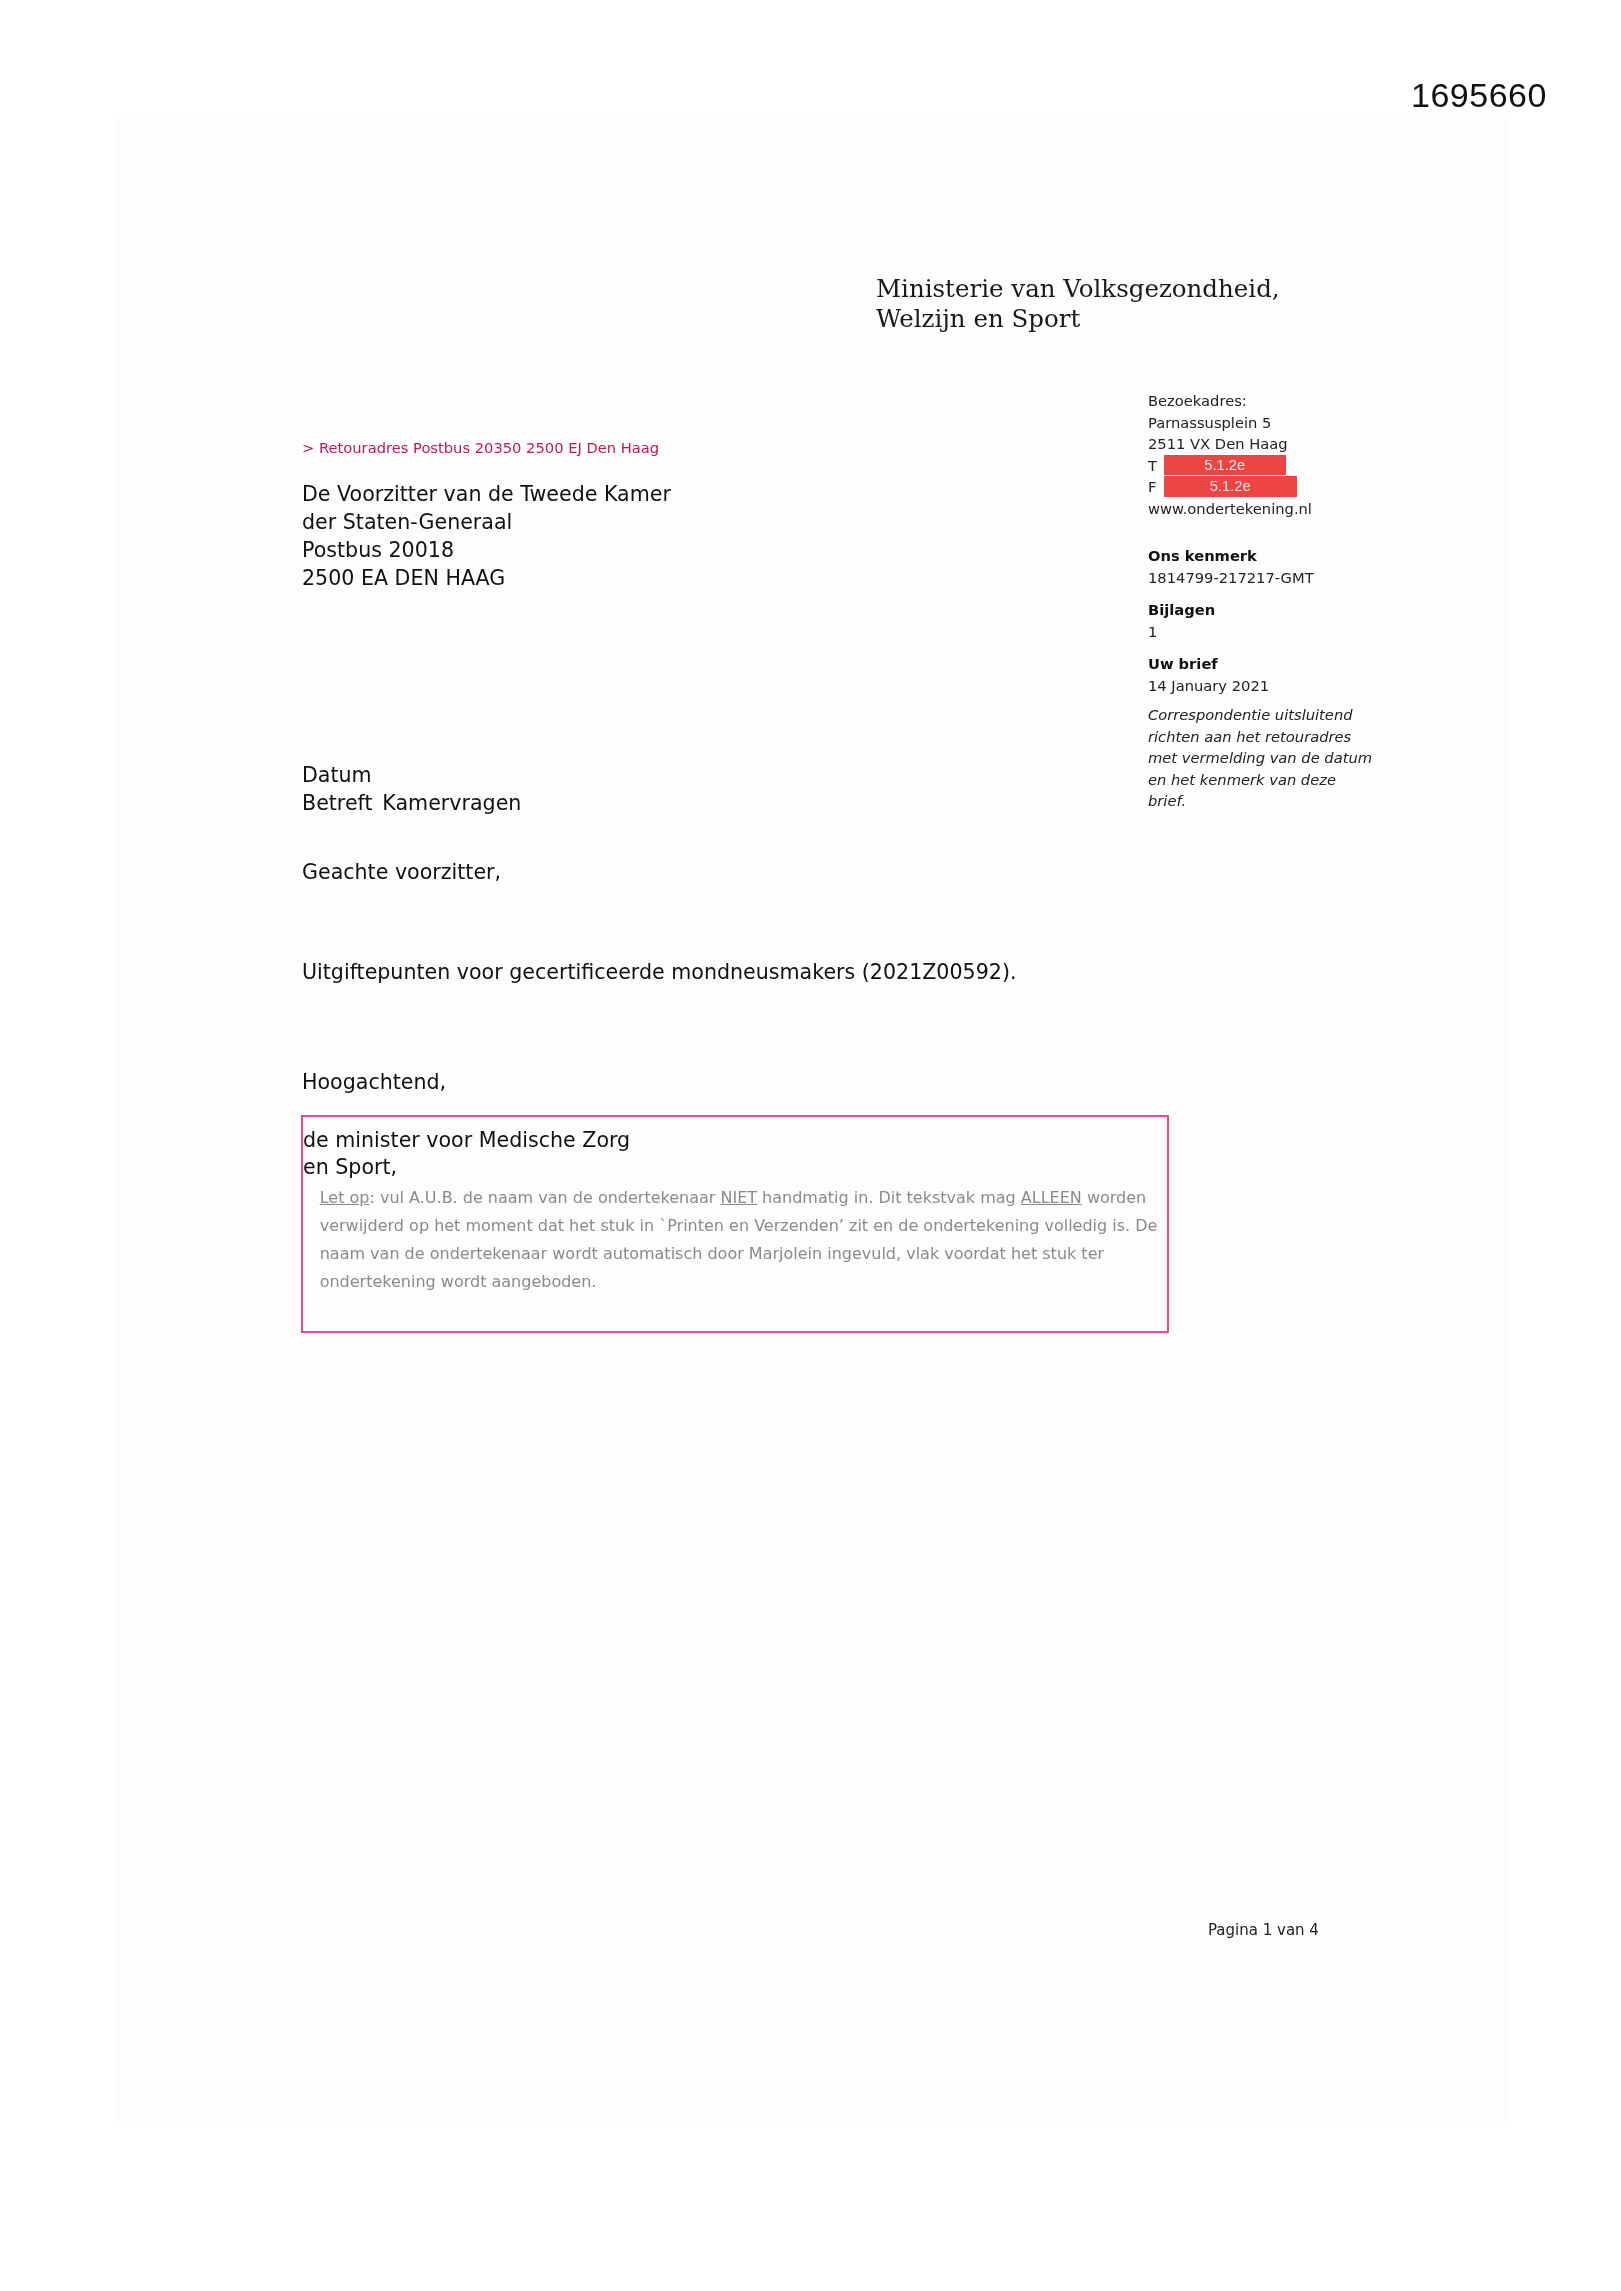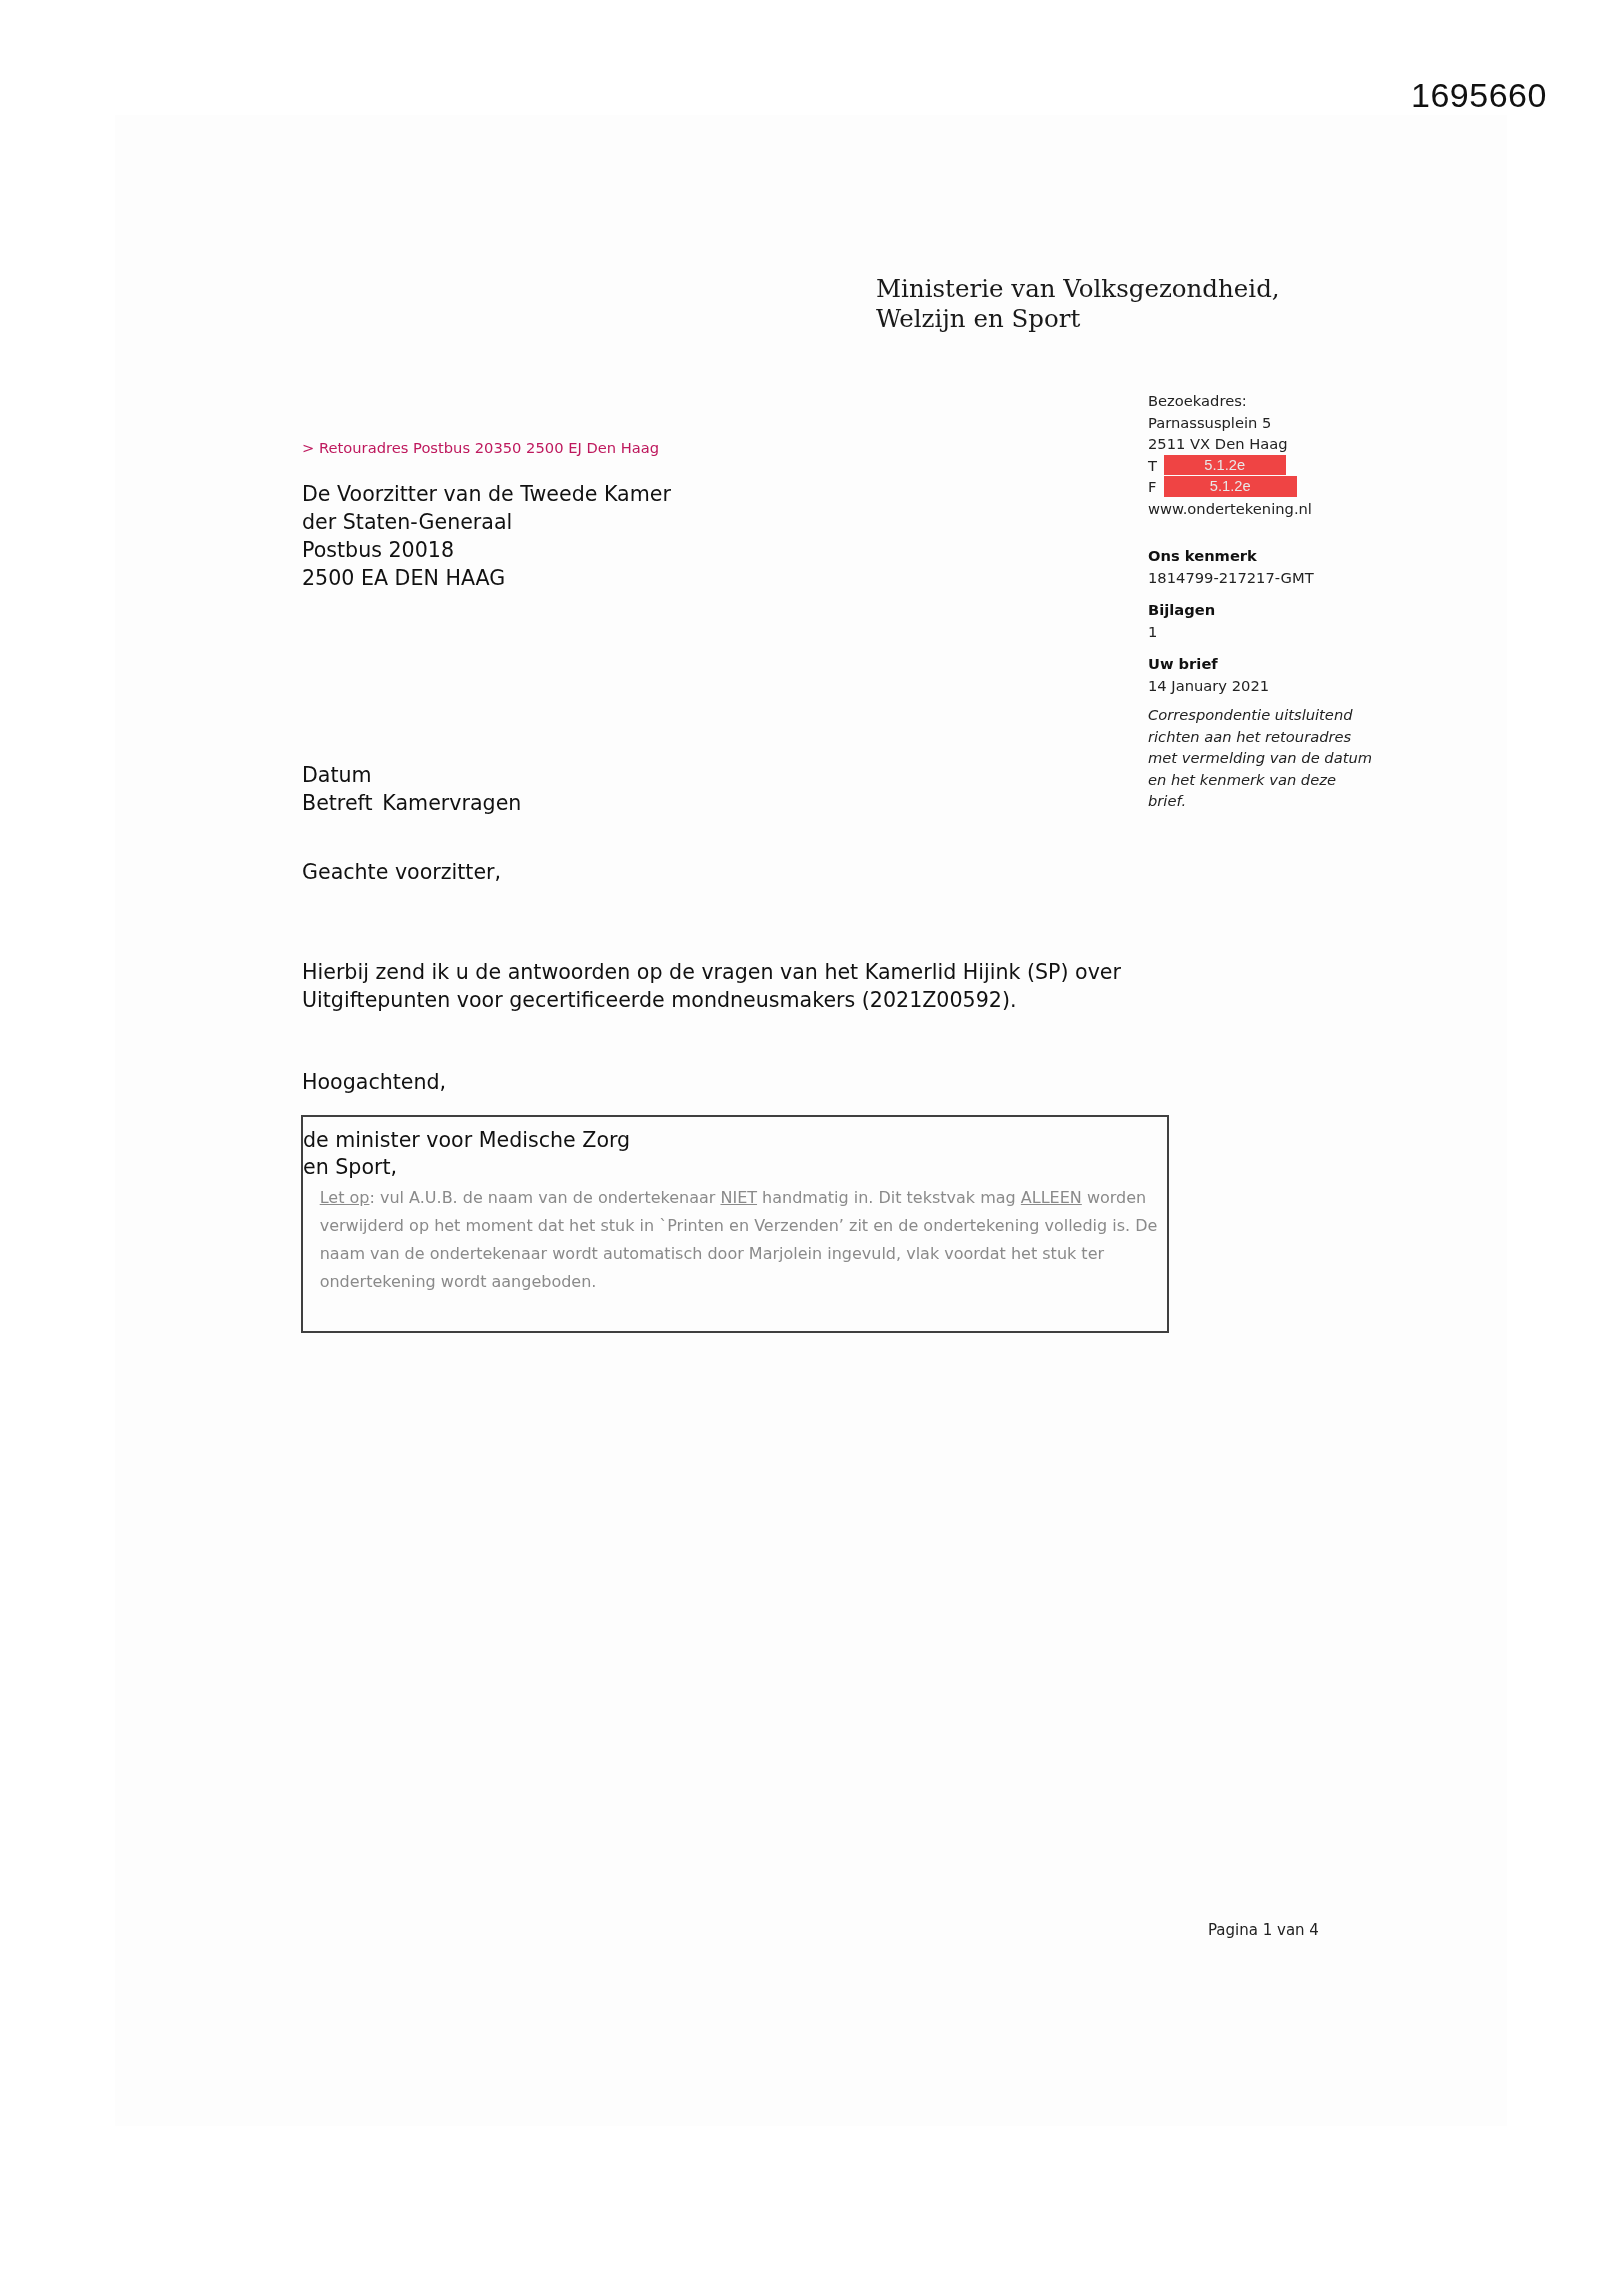--- a/index.html
+++ b/index.html
@@ -127,21 +127,21 @@
     top: 1070px;
     font-size: 20.6px;
   }
 
   .signature-box {
     position: absolute;
     left: 301px;
     top: 1115px;
     width: 868px;
     height: 218px;
-    border: 2px solid #404040;
+    border: 2px solid #ec4899;
     box-sizing: border-box;
   }
   .signer {
     position: absolute;
     left: 0px;
     top: 9.8px;
     font-size: 20.6px;
     line-height: 27.4px;
     color: #111;
   }
@@ -223,21 +223,20 @@
     <span>Datum</span><span class="val"></span>
   </div>
   <div class="row">
     <span>Betreft</span><span class="val">Kamervragen</span>
   </div>
 </div>
 
 <div class="salutation">Geachte voorzitter,</div>
 
 <div class="body-text">
-  <div>Hierbij zend ik u de antwoorden op de vragen van het Kamerlid Hijink (SP) over</div>
   <div>Uitgiftepunten voor gecertificeerde mondneusmakers (2021Z00592).</div>
 </div>
 
 <div class="closing">Hoogachtend,</div>
 
 <div class="signature-box">
   <div class="signer">
     <div>de minister voor Medische Zorg</div>
     <div>en Sport,</div>
   </div>

